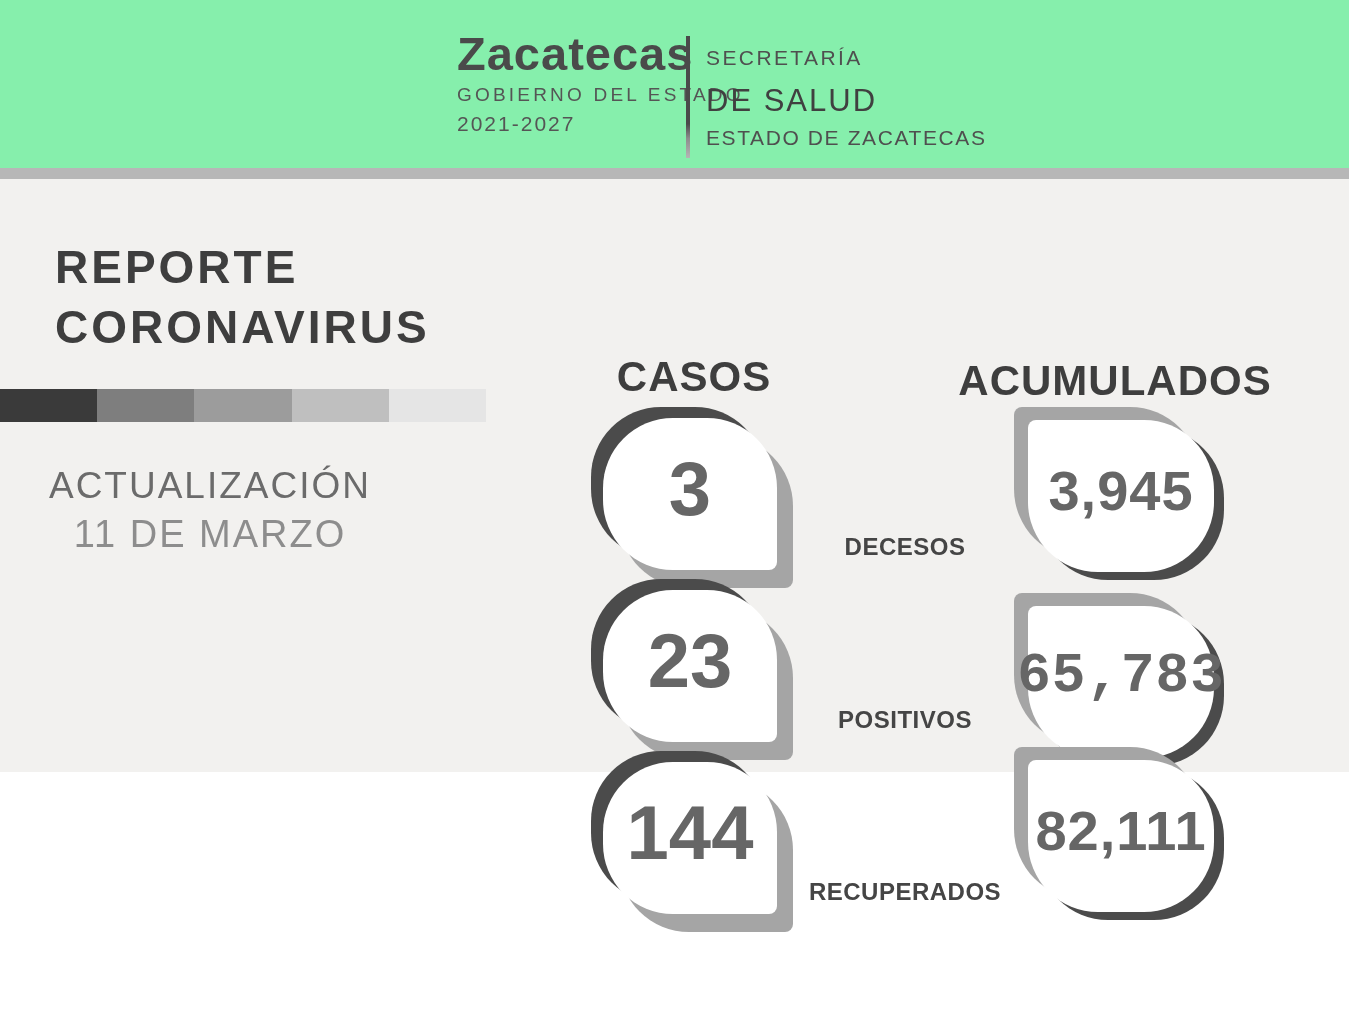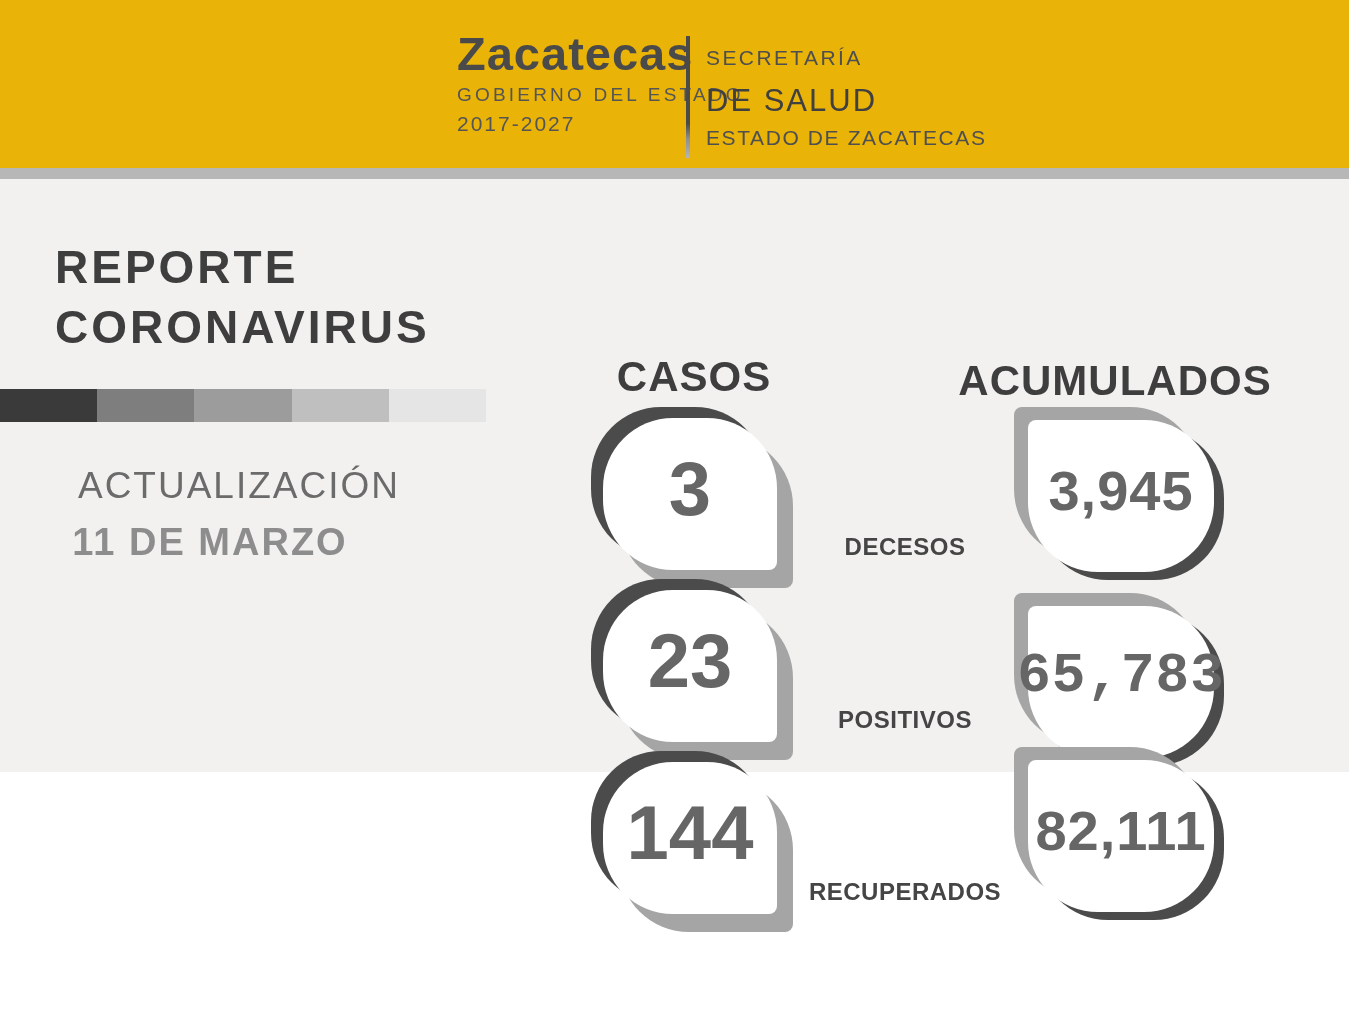--- a/index.html
+++ b/index.html
@@ -13,21 +13,21 @@
     --bubble-shadow:#a5a5a5;
     --update-label:#6b6b6b;
     --update-date:#8d8d8d;
   }
   *{margin:0;padding:0;box-sizing:border-box;}
   html,body{width:1349px;height:1012px;overflow:hidden;}
   body{font-family:"Liberation Sans", sans-serif;background:#ffffff;}
   .stage{position:relative;width:1349px;height:1012px;background:#ffffff;}
 
   
-  .header{position:absolute;left:0;top:0;width:1349px;height:168px;background:#eab308;}
+  .header{position:absolute;left:0;top:0;width:1349px;height:168px;background:#86efac;}
   .brand{position:absolute;left:457px;top:30px;}
   .brand-name{font-size:47px;font-weight:700;color:#4a4a4a;letter-spacing:1px;line-height:1.0;}
   .brand-gov{margin-top:7px;font-size:19px;font-weight:500;color:#555555;letter-spacing:3.2px;}
   .brand-years{margin-top:6px;font-size:21px;font-weight:500;color:#555555;letter-spacing:2px;}
   .hdr-divider{position:absolute;left:686px;top:36px;width:4px;height:122px;
     background:linear-gradient(to bottom,#4a4a4a 0%,#4a4a4a 72%,#8d8d8d 84%,#b5b5b5 100%);}
   .org{position:absolute;left:706px;top:46px;}
   .org-l1{font-size:21px;color:#4f4f4f;letter-spacing:2.4px;}
   .org-l2{margin-top:13px;font-size:31px;font-weight:400;color:#404040;letter-spacing:2px;}
   .org-l3{margin-top:7px;font-size:21px;color:#4f4f4f;letter-spacing:1.6px;}
@@ -35,22 +35,22 @@
   
   .top-strip{position:absolute;left:0;top:168px;width:1349px;height:11px;background:var(--strip);}
   .panel{position:absolute;left:0;top:179px;width:1349px;height:593px;background:var(--panel-bg);}
 
   .report-title{position:absolute;left:55px;top:58px;font-size:46px;font-weight:700;
     color:var(--ink-dark);letter-spacing:3px;line-height:60px;}
   .grad-bar{position:absolute;left:0;top:210px;width:486px;height:33px;display:flex;}
   .grad-seg{flex:1 1 0;}
 
   .update{position:absolute;left:20px;top:286px;width:380px;text-align:center;}
-  .update-label{font-size:37px;color:var(--update-label);letter-spacing:2px;text-align:right;}
-  .update-date{margin-top:14px;font-size:38px;font-weight:700;color:var(--update-date);letter-spacing:2px;}
+  .update-label{font-size:37px;color:var(--update-label);letter-spacing:2px;}
+  .update-date{margin-top:6px;font-size:38px;font-weight:400;color:var(--update-date);letter-spacing:2px;}
 
   .col-head{position:absolute;font-weight:700;color:var(--ink-dark);font-size:42px;letter-spacing:1px;text-align:center;}
   .col-head.casos{left:594px;top:174px;width:200px;}
   .col-head.acum{left:945px;top:178px;width:340px;}
 
   
   .bubble{position:absolute;width:174px;height:152px;}
   .bubble.right{width:186px;}
   .bubble>div{position:absolute;width:100%;height:100%;}
   .bubble.left>div{border-radius:70px 70px 8px 70px;}
@@ -81,21 +81,21 @@
 </style>
 </head>
 <body>
 
 <div class="stage">
 
   <header class="header">
     <div class="brand">
       <div class="brand-name">Zacatecas</div>
       <div class="brand-gov">GOBIERNO DEL ESTADO</div>
-      <div class="brand-years">2017-2027</div>
+      <div class="brand-years">2021-2027</div>
     </div>
     <div class="hdr-divider"></div>
     <div class="org">
       <div class="org-l1">SECRETARÍA</div>
       <div class="org-l2">DE SALUD</div>
       <div class="org-l3">ESTADO DE ZACATECAS</div>
     </div>
   </header>
 
   <div class="top-strip"></div>

